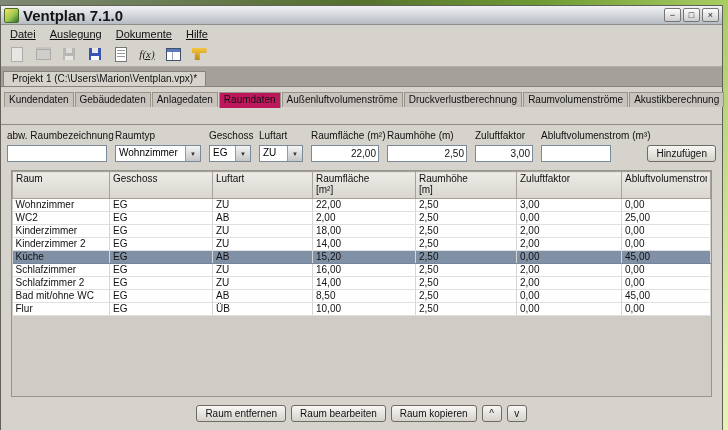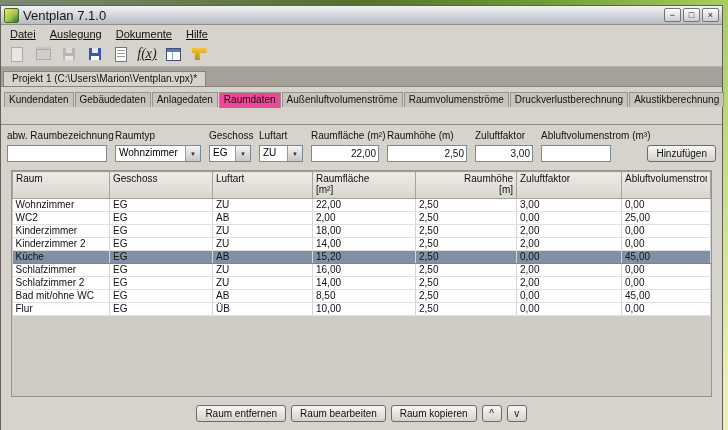--- a/index.html
+++ b/index.html
@@ -5,21 +5,21 @@
   html,body{margin:0;padding:0;width:728px;height:430px;overflow:hidden;
     font-family:"Liberation Sans",sans-serif;
     background:linear-gradient(115deg,#7e8876 0%,#55702e 38%,#6e9a35 58%,#a7cc62 78%,#e4f2b4 97%);}
   .window{position:absolute;left:0;top:5px;right:5px;bottom:0;background:#d6d3cc;
     border:1px solid #63605a;border-bottom:none;display:flex;flex-direction:column;}
   
   .titlebar{height:18px;flex:0 0 18px;background:linear-gradient(to bottom,#f1f2f4,#b7bcc4);
     display:flex;align-items:center;padding:0 3px;gap:4px;border-bottom:1px solid #8e8e8e;}
   .app-icon{width:13px;height:13px;border-radius:2px;border:1px solid #4a6a2a;
     background:linear-gradient(135deg,#ffe063 0%,#9cc84e 55%,#2e6e2e 100%);}
-  .titlebar .title{font-size:13px;font-weight:normal;color:#151515;flex:1;}
+  .titlebar .title{font-size:15px;font-weight:bold;color:#151515;flex:1;}
   .win-controls{display:flex;gap:2px;}
   .win-btn{width:17px;height:14px;border:1px solid #757575;border-radius:2px;
     background:linear-gradient(#fdfdfd,#cdcdcd);font-size:9px;line-height:11px;
     text-align:center;padding:0;color:#222;font-family:inherit;}
   
   .menubar{height:17px;flex:0 0 17px;display:flex;align-items:center;padding:0 2px;font-size:11px;color:#111;}
   .menu-item{padding:1px 7px;text-decoration:underline;}
   
   .toolbar{height:24px;flex:0 0 24px;display:flex;align-items:center;padding:0 4px;gap:2px;
     border-bottom:1px solid #b3afa7;}
@@ -30,37 +30,37 @@
   .ic-new-document-icon{width:10px;height:13px;background:#fff;border:1px solid #808080;}
   .ic-open-project-icon{width:13px;height:9px;background:#dcc887;border:1px solid #8a7a4a;
     box-shadow:0 -2px 0 -0px #c9b26a;}
   .ic-save-icon,.ic-save-all-icon{width:12px;height:12px;position:relative;background:#8f98a8;}
   .ic-save-all-icon{background:#3b55b5;}
   .ic-save-icon::before,.ic-save-all-icon::before{content:'';position:absolute;top:0;left:3px;width:6px;height:5px;background:#e9e9e9;}
   .ic-save-icon::after,.ic-save-all-icon::after{content:'';position:absolute;bottom:0;left:2px;width:8px;height:4px;background:#fff;}
   .ic-report-icon{width:10px;height:13px;background:#fff;border:1px solid #777;position:relative;}
   .ic-report-icon::after{content:'';position:absolute;left:1px;right:1px;top:2px;height:9px;
     background:repeating-linear-gradient(to bottom,#9a9a9a 0 1px,transparent 1px 3px);}
-  .ic-formula-icon{font-family:"Liberation Serif",serif;font-style:italic;font-size:14px;color:#222;line-height:1;text-decoration:underline;}
+  .ic-formula-icon{font-family:"Liberation Serif",serif;font-style:italic;font-size:11px;color:#222;line-height:1;text-decoration:underline;}
   .ic-table-icon{width:13px;height:11px;border:1px solid #40506e;background:#fff;
     box-shadow:inset 0 3px 0 #5a79b8;position:relative;}
   .ic-table-icon::after{content:'';position:absolute;left:5px;top:3px;bottom:0;width:1px;background:#9aa6be;}
   .ic-drill-icon{width:15px;height:12px;background:linear-gradient(#f6c63e,#bd8a14);
     clip-path:polygon(0 0,100% 0,100% 42%,55% 42%,55% 100%,22% 100%,22% 42%,0 42%);}
   
   .proj-strip{height:17px;flex:0 0 17px;background:#a5a19a;display:flex;align-items:flex-end;
     padding:2px 2px 0;border-bottom:1px solid #87837b;}
   .proj-tab{background:#d6d3cc;border:1px solid #87837b;border-bottom:none;font-size:10px;
     padding:1px 8px 2px;color:#111;white-space:nowrap;margin-top:16px;}
   
   .subtabs{height:18px;flex:0 0 18px;display:flex;align-items:flex-end;gap:1px;
     padding:2px 3px 17px;border-bottom:1px solid #8d897f;font-size:10px;}
   .subtab{border:1px solid #98948a;border-bottom:none;padding:1px 4px 2px;background:#c8c4bd;
     color:#111;white-space:nowrap;}
-  .subtab.active{background:#ec4899;margin-bottom:-1px;padding-bottom:3px;}
+  .subtab.active{background:#be185d;margin-bottom:-1px;padding-bottom:3px;}
   
   .formrow{display:flex;align-items:flex-start;gap:8px;padding:5px 6px 6px;flex:0 0 auto;}
   .field{display:flex;flex-direction:column;gap:4px;}
   .flabel{font-size:10px;color:#111;white-space:nowrap;}
   .ctrl{box-sizing:border-box;height:17px;font-size:10px;font-family:inherit;}
   input.ctrl{border:1px solid #7b8a99;background:#fff;padding:0 2px;color:#111;}
   input.ctrl.num{text-align:right;}
   .sel{display:flex;border:1px solid #7b8a99;background:#fff;align-items:stretch;}
   .sel .val{padding:1px 3px;flex:1;overflow:hidden;white-space:nowrap;}
   .sel .arr{width:14px;background:linear-gradient(#f4f4f4,#c6c6c6);border-left:1px solid #999;
@@ -135,22 +135,22 @@
   <div class="proj-strip">
     <span class="proj-tab">Projekt 1 (C:\Users\Marion\Ventplan.vpx)*</span>
   </div>
 
   <div class="subtabs">
       <span class="subtab">Kundendaten</span>
       <span class="subtab">Gebäudedaten</span>
       <span class="subtab">Anlagedaten</span>
       <span class="subtab active">Raumdaten</span>
       <span class="subtab">Außenluftvolumenströme</span>
+      <span class="subtab">Druckverlustberechnung</span>
       <span class="subtab">Raumvolumenströme</span>
-      <span class="subtab">Druckverlustberechnung</span>
       <span class="subtab">Akustikberechnung</span>
     </div>
 
   <div class="formrow">
     <div class="field f2">
         <span class="flabel">abw. Raumbezeichnung</span>
         <input class="ctrl" style="">
       </div>
       <div class="field f1">
         <span class="flabel">Raumtyp</span>
@@ -202,21 +202,21 @@
             <th style="width: 96px;">
               <div class="h1">Geschoss</div>
             </th>
             <th style="width: 93px;">
               <div class="h1">Luftart</div>
             </th>
             <th style="width: 96px;">
               <div class="h1">Raumfläche</div>
               <div class="h2">[m²]</div>
             </th>
-            <th style="width: 94px; text-align: right;">
+            <th style="width: 94px;">
               <div class="h1">Raumhöhe</div>
               <div class="h2">[m]</div>
             </th>
             <th style="width: 98px;">
               <div class="h1">Zuluftfaktor</div>
             </th>
             <th>
               <div class="h1">Abluftvolumenstrom</div>
             </th>
           </tr>

